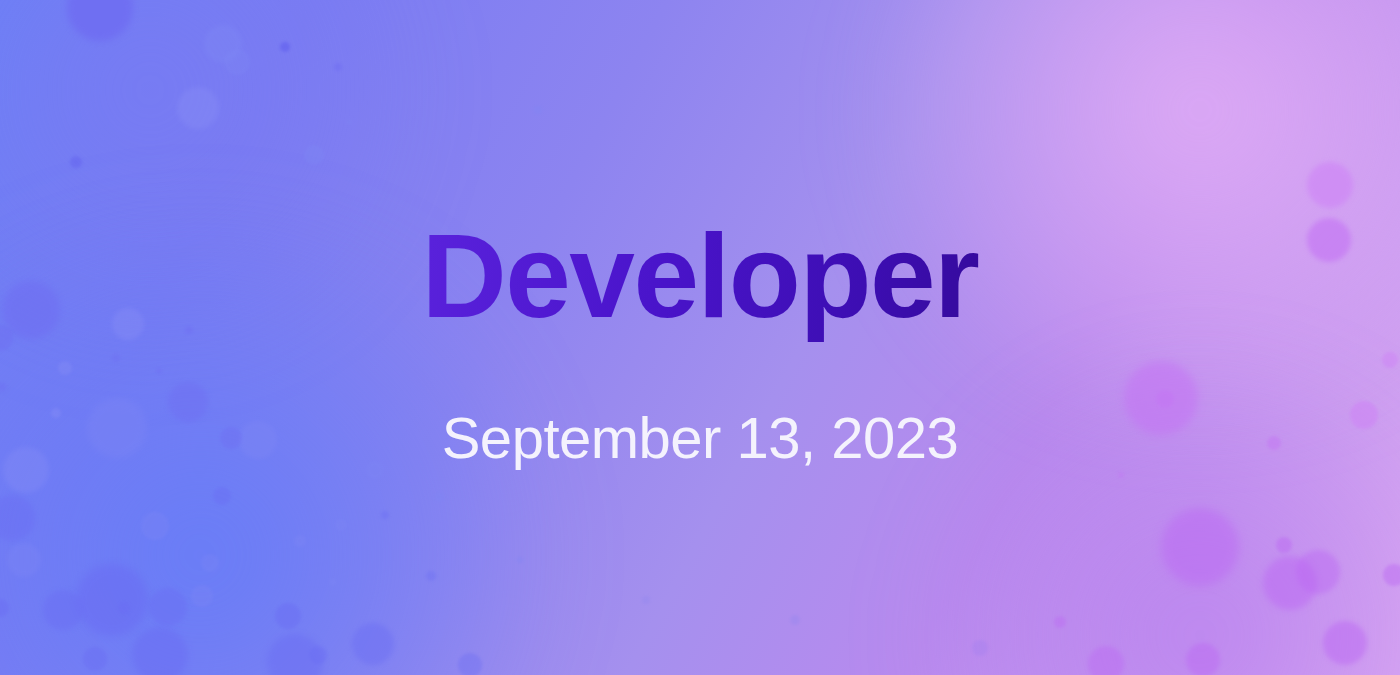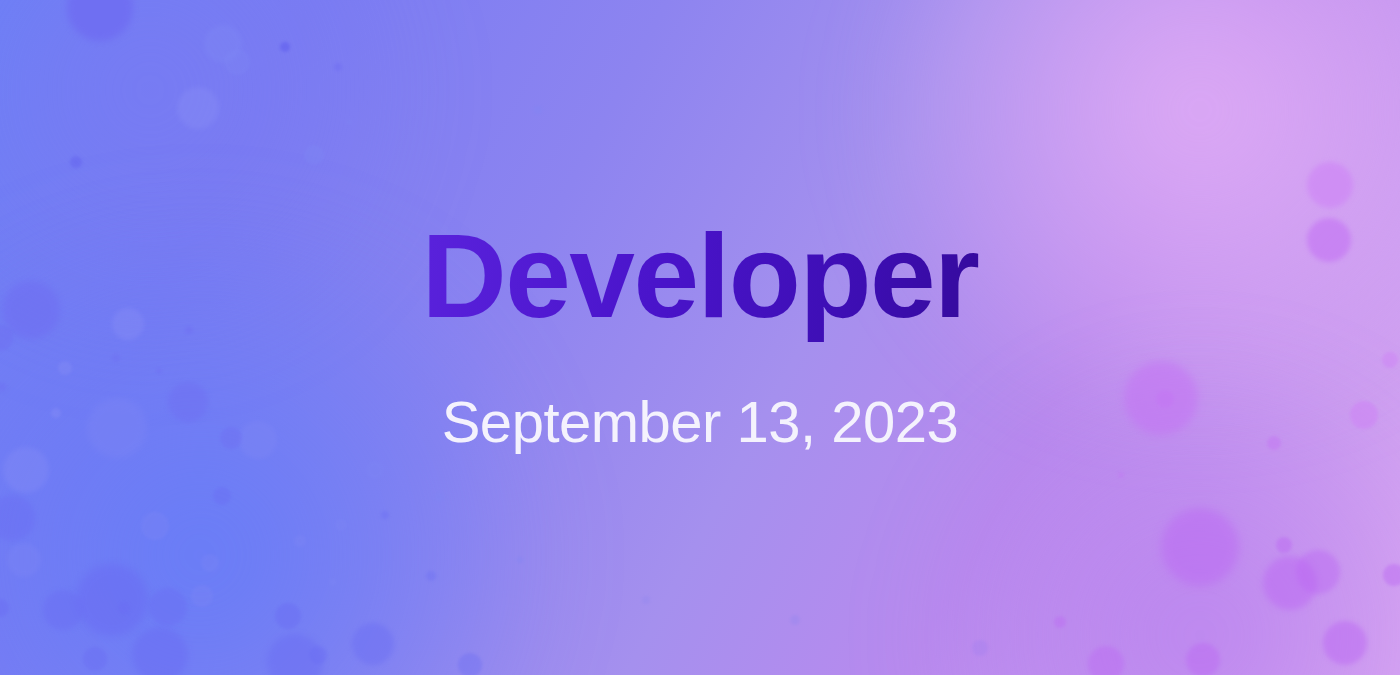--- a/index.html
+++ b/index.html
@@ -70,21 +70,21 @@
     position: absolute;
     inset: 0;
     display: flex;
     flex-direction: column;
     align-items: center;
     justify-content: center;
     text-align: center;
   }
 
   .headline {
-    margin: 0;
+    margin: 16px;
     font-family: "Liberation Sans", sans-serif;
     font-weight: bold;
     font-size: 118px;
     line-height: 1.12;
     letter-spacing: -1.5px;
     max-width: 960px;
     background-image: linear-gradient(100deg, #5A22DC 0%, #4A14CB 42%, #3D0EB3 78%, #350A9C 100%);
     -webkit-background-clip: text;
     background-clip: text;
     color: transparent;

